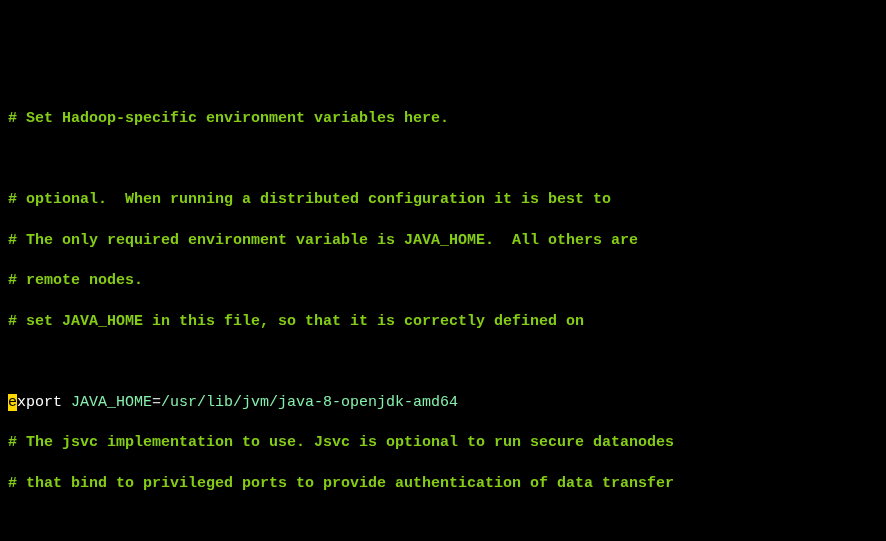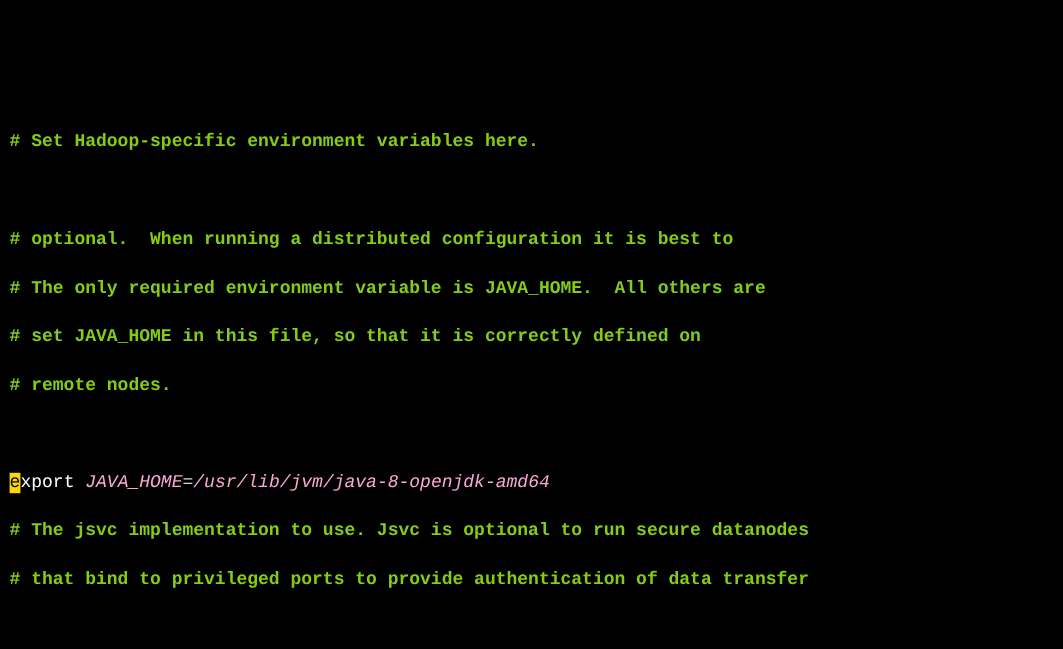--- a/index.html
+++ b/index.html
@@ -10,37 +10,37 @@
       font-size: 15px;
       line-height: 1.35;
       padding: 8px;
       width: 886px;
       height: 541px;
       overflow: hidden;
       white-space: pre;
     }
     .comment { color: #84cc16; font-weight: bold; }
     .keyword { color: #ffffff; }
-    .var { color: #f9a8d4; font-style: italic; }
+    .var { color: #86efac; }
     .punct { color: #d3d3d3; }
     .cursor-bg { background: #ffd700; color: #000; }
     .blank { height: 1.35em; }
   </style>
 </head>
 <body>
 
 
 
 <div>
 <div><span class="comment"># Set Hadoop-specific environment variables here.</span></div>
 <div class="blank"></div>
 <div><span class="comment"># optional.  When running a distributed configuration it is best to</span></div>
 <div><span class="comment"># The only required environment variable is JAVA_HOME.  All others are</span></div>
+<div><span class="comment"># remote nodes.</span></div>
 <div><span class="comment"># set JAVA_HOME in this file, so that it is correctly defined on</span></div>
-<div><span class="comment"># remote nodes.</span></div>
 <div class="blank"></div>
 <div><span class="cursor-bg">e</span><span class="keyword">xport</span><span class="var"> JAVA_HOME</span><span class="punct">=</span><span class="var">/usr/lib/jvm/java-8-openjdk-amd64</span></div>
 <div><span class="comment"># The jsvc implementation to use. Jsvc is optional to run secure datanodes</span></div>
 <div><span class="comment"># that bind to privileged ports to provide authentication of data transfer</span></div>
 
 
 
 
 
 

